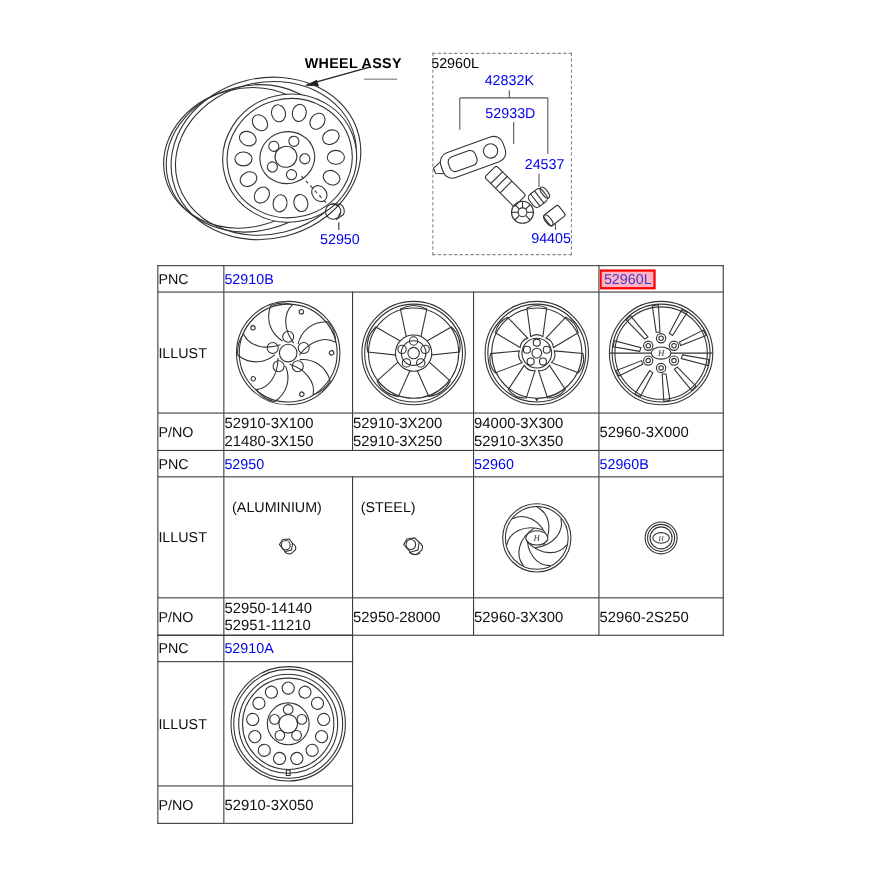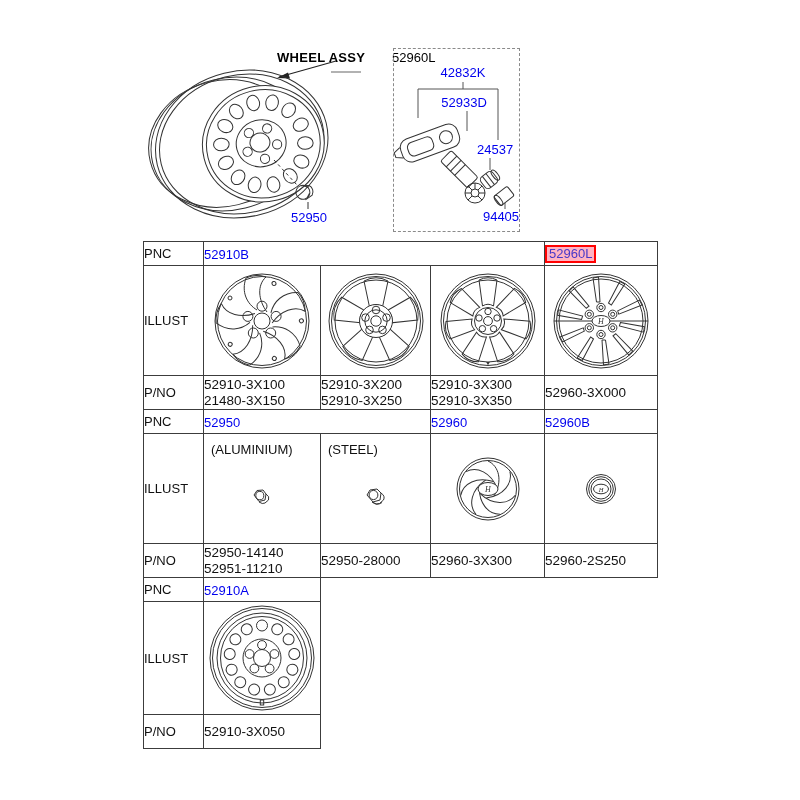--- a/index.html
+++ b/index.html
@@ -24,21 +24,21 @@
   .cc{transform:translateX(-50%);}
   
   #table-wrap{position:absolute;left:143px;top:241px;}
   table{border-collapse:collapse;table-layout:fixed;}
   td{border:1px solid #3c3c3c;text-align:left;vertical-align:middle;padding:0;overflow:hidden;}
   .lblcell{font-size:13px;color:#111;}
   .pnc{font-size:13px;color:#0000EE;cursor:pointer;}
   .pno{font-size:13.5px;color:#111;line-height:16px;}
   .pno span{display:block;}
   .illust{position:relative;}
-  .matlabel{position:absolute;top:8px;left:7px;font-size:13px;color:#111;}
+  .matlabel{position:absolute;top:19px;left:7px;font-size:13px;color:#111;}
   .hl{display:inline-block;background:#FFB3C2;border:2px solid #FF0000;color:#4838C8;
       font-size:13px;line-height:14px;padding:0 2px;}
   #btable{margin-top:-1px;}
 </style>
 </head>
 <body>
 
 <div id="canvas">
 
   <div class="hdr" id="diagram-title">WHEEL ASSY</div>
@@ -309,21 +309,21 @@
         <td class="lblcell"><span>P/NO</span></td>
         <td class="pno">
               <span>52910-3X100</span>
               <span>21480-3X150</span>
             </td>
         <td class="pno">
               <span>52910-3X200</span>
               <span>52910-3X250</span>
             </td>
         <td class="pno">
-              <span>52910-3X300</span>
+              <span>94000-3X300</span>
               <span>52910-3X350</span>
             </td>
         <td class="pno">
               <span>52960-3X000</span>
             </td>
       </tr>
       <tr style="height:24px">
         <td class="lblcell"><span>PNC</span></td>
         <td colspan="2"><span class="pnc">52950</span></td>
         <td><span class="pnc">52960</span></td>

